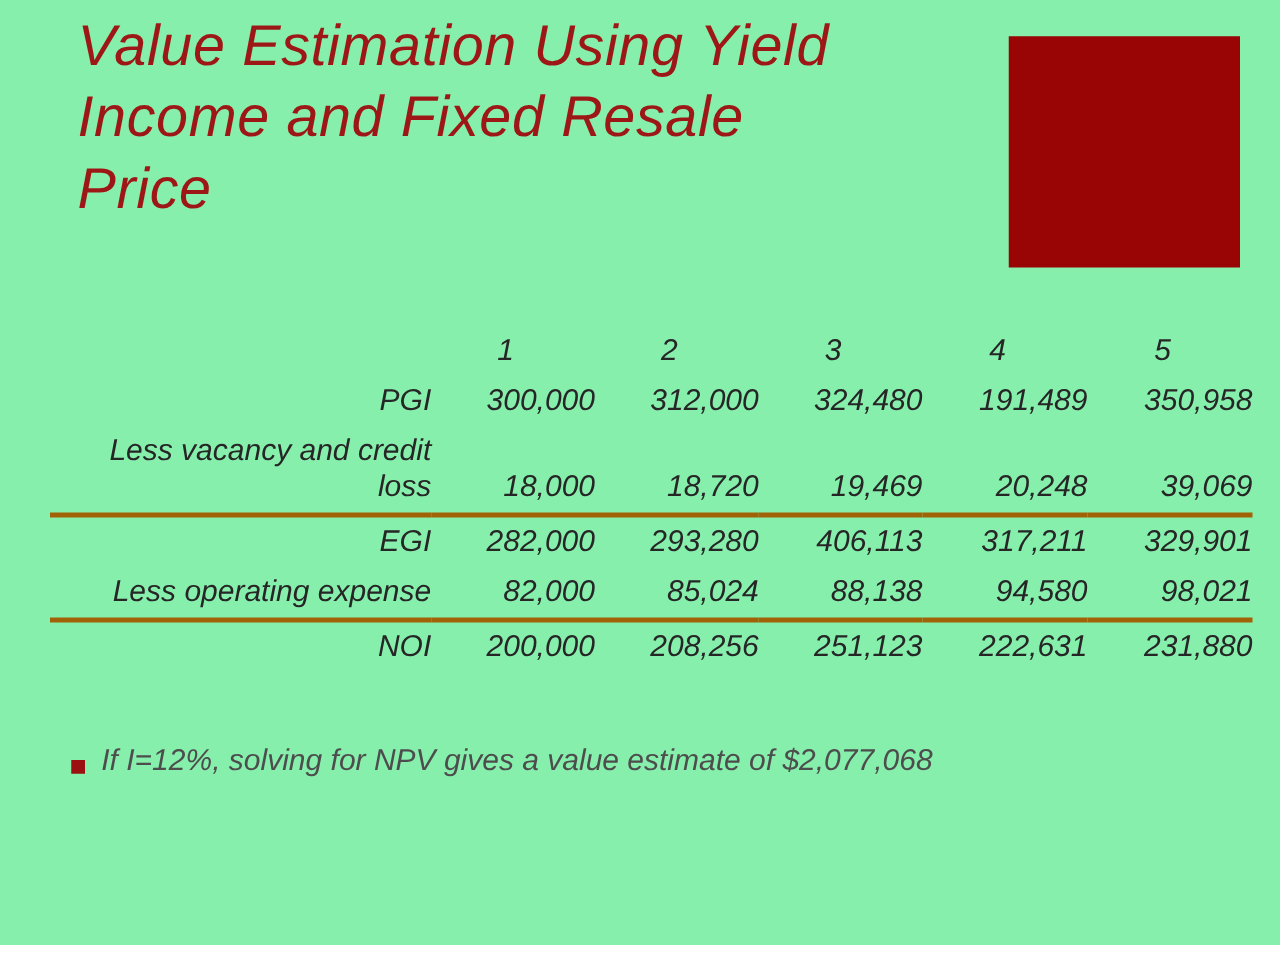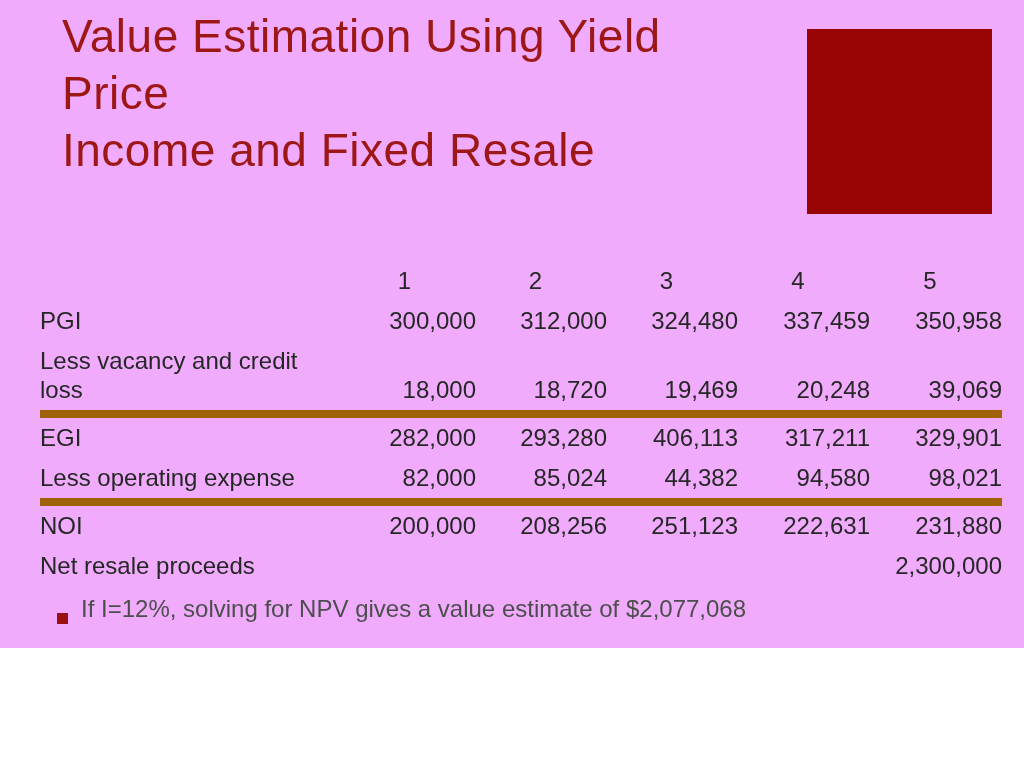--- a/index.html
+++ b/index.html
@@ -7,22 +7,23 @@
     padding: 0;
     width: 1024px;
     height: 768px;
     background: #ffffff;
     font-family: "Liberation Sans", sans-serif;
     overflow: hidden;
   }
   .slide {
     position: relative;
     width: 1024px;
-    height: 648px;
-    background: #f0abfc;
+    height: 756px;
+    background: #86efac;
+    font-style: italic;
   }
   .title {
     position: absolute;
     left: 62px;
     top: 8px;
     width: 720px;
     font-size: 46px;
     line-height: 57px;
     letter-spacing: 0.5px;
     color: #9E1717;
@@ -50,64 +51,65 @@
     font-weight: 400;
     text-align: center;
     vertical-align: bottom;
     padding: 5px 12px 6px 0;
     line-height: 29px;
   }
   table.datatable td {
     vertical-align: bottom;
     padding: 5px 0 6px 0;
     line-height: 29px;
+    text-align: right;
   }
   td.lbl {
     text-align: left;
     padding-left: 12px;
     padding-right: 8px;
   }
   td.num {
     text-align: right;
     padding-right: 12px;
   }
   tr.rule td {
-    border-bottom: 8px solid #a16207;
+    border-bottom: 4px solid #a16207;
     margin-left: 32px;
   }
   tr.after-rule td {
   }
   .bullet-line {
     position: absolute;
     left: 57px;
     top: 594px;
     display: flex;
-    align-items: flex-end;
+    align-items: center;
     color: #4D4D4D;
     font-size: 24px;
     line-height: 30px;
   }
   .bullet-sq {
     flex: 0 0 auto;
     width: 11px;
     height: 11px;
     margin-top: 9px;
     margin-right: 13px;
     background: #9B1111;
   }
 </style>
 </head>
 <body>
 
 <div class="slide">
 
   <div class="title">
     <div>Value Estimation Using Yield</div>
+    <div>Income and Fixed Resale</div>
     <div>Price</div>
-    <div>Income and Fixed Resale</div>
   </div>
 
   <div class="accent-square"></div>
 
   <table class="datatable">
     <colgroup>
       <col style="width:305px">
       <col style="width:131px">
         <col style="width:131px">
         <col style="width:131px">
@@ -123,21 +125,21 @@
         <th>4</th>
         <th>5</th>
       </tr>
     </thead>
     <tbody>
       <tr>
         <td class="lbl">PGI</td>
         <td class="num">300,000</td>
         <td class="num">312,000</td>
         <td class="num">324,480</td>
-        <td class="num">337,459</td>
+        <td class="num">191,489</td>
         <td class="num">350,958</td>
       </tr>
       <tr class="rule">
         <td class="lbl">Less vacancy and credit loss</td>
         <td class="num">18,000</td>
         <td class="num">18,720</td>
         <td class="num">19,469</td>
         <td class="num">20,248</td>
         <td class="num">39,069</td>
       </tr>
@@ -146,39 +148,31 @@
         <td class="num">282,000</td>
         <td class="num">293,280</td>
         <td class="num">406,113</td>
         <td class="num">317,211</td>
         <td class="num">329,901</td>
       </tr>
       <tr class="rule">
         <td class="lbl">Less operating expense</td>
         <td class="num">82,000</td>
         <td class="num">85,024</td>
-        <td class="num">44,382</td>
+        <td class="num">88,138</td>
         <td class="num">94,580</td>
         <td class="num">98,021</td>
       </tr>
       <tr class="after-rule">
         <td class="lbl">NOI</td>
         <td class="num">200,000</td>
         <td class="num">208,256</td>
         <td class="num">251,123</td>
         <td class="num">222,631</td>
         <td class="num">231,880</td>
-      </tr>
-      <tr>
-        <td class="lbl">Net resale proceeds</td>
-        <td class="num"></td>
-        <td class="num"></td>
-        <td class="num"></td>
-        <td class="num"></td>
-        <td class="num">2,300,000</td>
       </tr>
     </tbody>
   </table>
 
   <div class="bullet-line">
     <span class="bullet-sq"></span>
     <span>If I=12%, solving for NPV gives a value estimate of $2,077,068</span>
   </div>
 
 </div>

